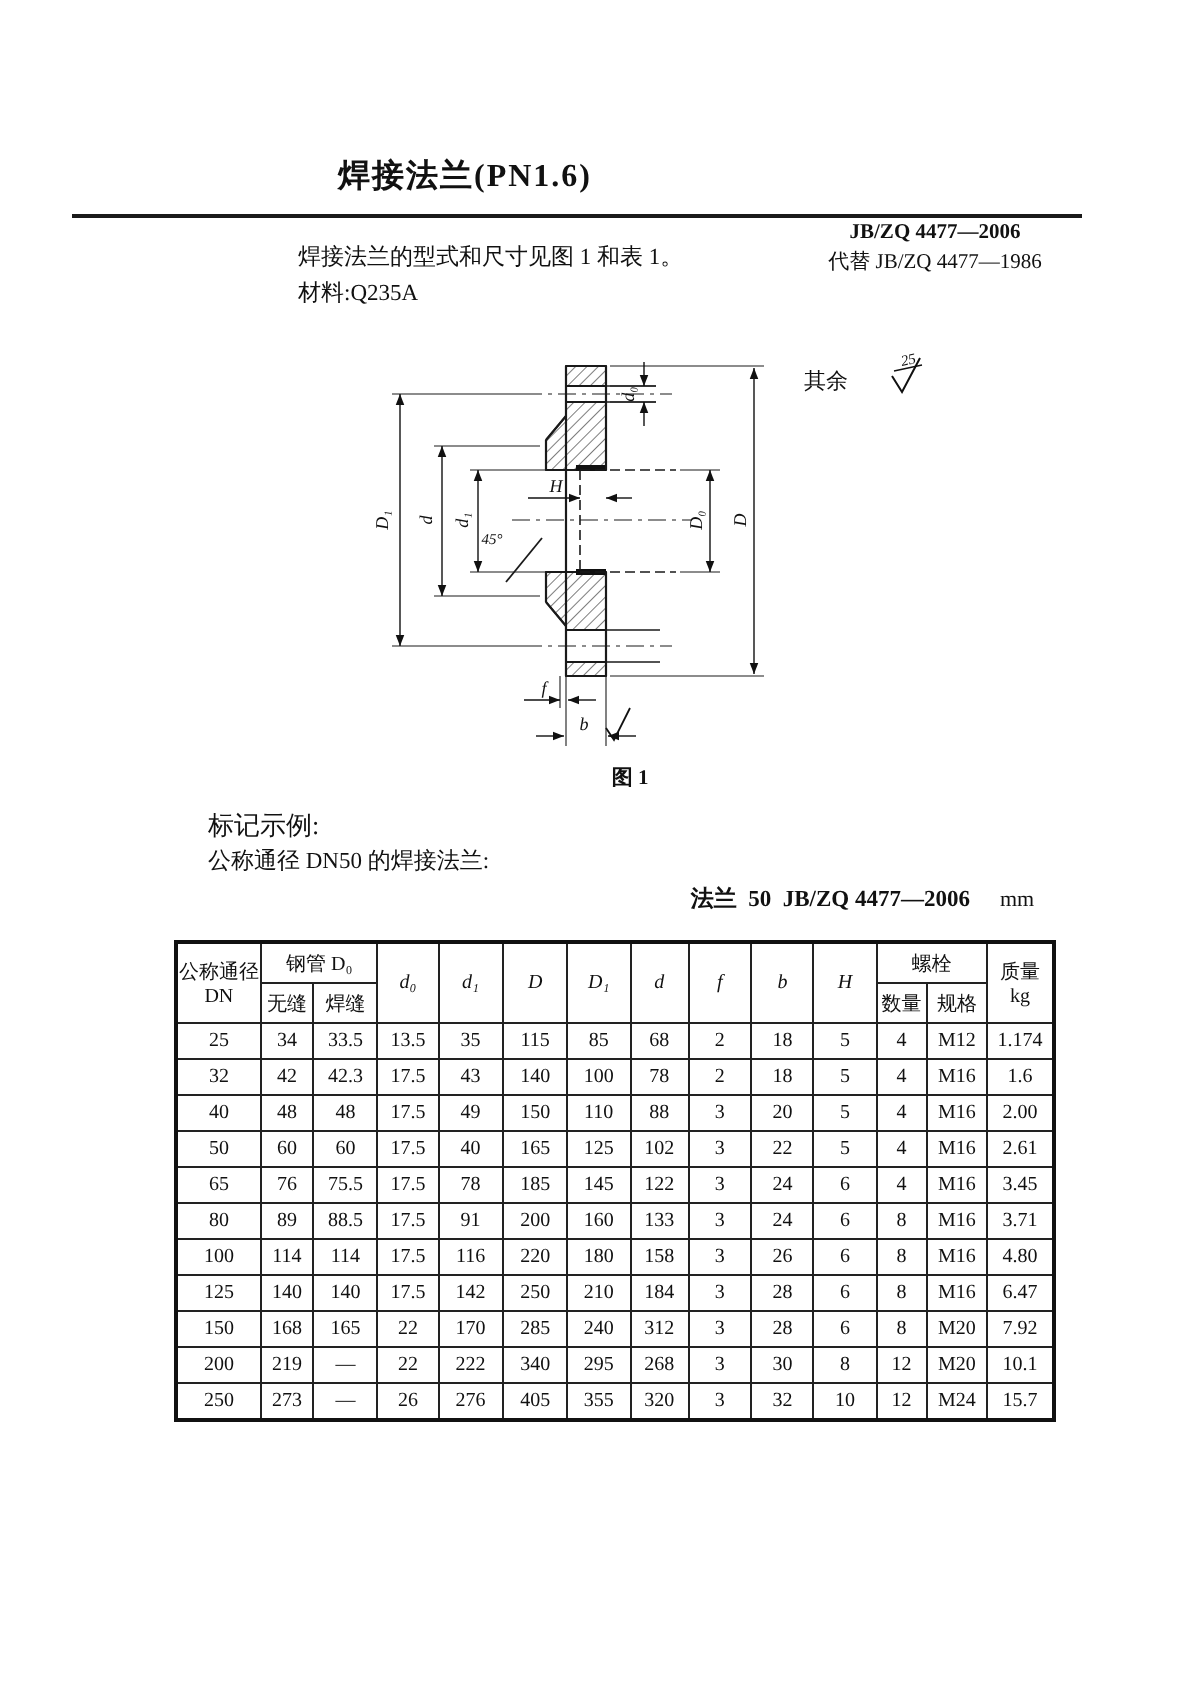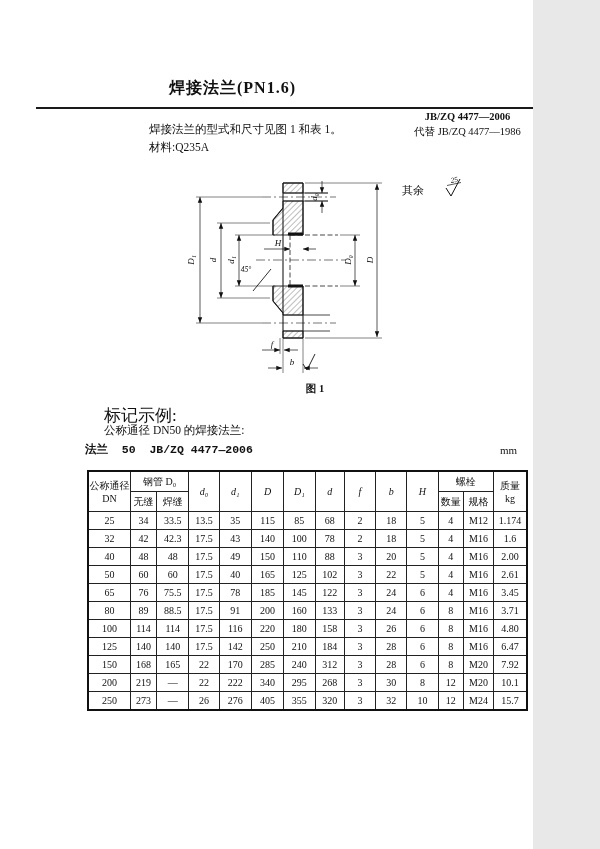--- a/index.html
+++ b/index.html
@@ -1,27 +1,27 @@
 <!DOCTYPE html>
 <html><head>
 <meta charset="utf-8">
 <style>
   html,body{margin:0;padding:0;background:#e8e8e8;}
-  .page{position:relative;width:495px;height:849px;background:#fff;overflow:hidden;
-        font-family:"Liberation Serif","DejaVu Serif",serif;color:#111;padding-left:38px;}
+  .page{position:relative;width:600px;height:849px;background:#fff;overflow:hidden;
+        font-family:"Liberation Serif","DejaVu Serif",serif;color:#111;}
   .abs{position:absolute;}
   .title{top:78px;left:60px;width:345px;text-align:center;font-size:16px;font-weight:bold;letter-spacing:1px;}
   .stdblock{top:71px;left:385px;width:165px;text-align:center;font-size:10.5px;line-height:15px;}
   .stdno{font-weight:bold;margin-top:38px;}
   .rule{top:107px;left:36px;width:505px;height:2px;background:#1a1a1a;}
   .intro{top:120px;left:104px;font-size:11.5px;line-height:18px;margin-left:45px;}
   .figwrap{top:168px;left:150px;width:330px;height:235px;}
-  .markhead{top:404px;left:104px;font-size:17px;}
+  .markhead{top:404px;left:104px;font-size:13px;}
   .markline{top:423px;left:104px;font-size:11.5px;}
-  .designation{top:442px;left:85px;width:400px;text-align:left;font-size:11.5px;font-weight:bold;white-space:pre;font-family:Liberation Mono, monospace;}
+  .designation{top:442px;left:85px;width:400px;text-align:right;font-size:11.5px;font-weight:bold;white-space:pre;}
   .tabcap{top:457px;left:85px;width:445px;text-align:center;font-size:10.5px;font-weight:bold;}
   .unit{top:444px;left:500px;font-size:11px;}
   table.dim{border-collapse:collapse;table-layout:fixed;width:441px;border:2px solid #111;
             font-size:10px;font-family:"Liberation Serif","DejaVu Serif",serif;}
   table.dim td,table.dim th{border:1px solid #222;text-align:center;vertical-align:middle;
             padding:0;font-weight:normal;overflow:hidden;}
   table.dim thead th{height:19px;font-size:10px;}
   table.dim tbody td{height:17px;}
   .sym{font-style:italic;}
   .tablepos{top:470px;left:87px;}

